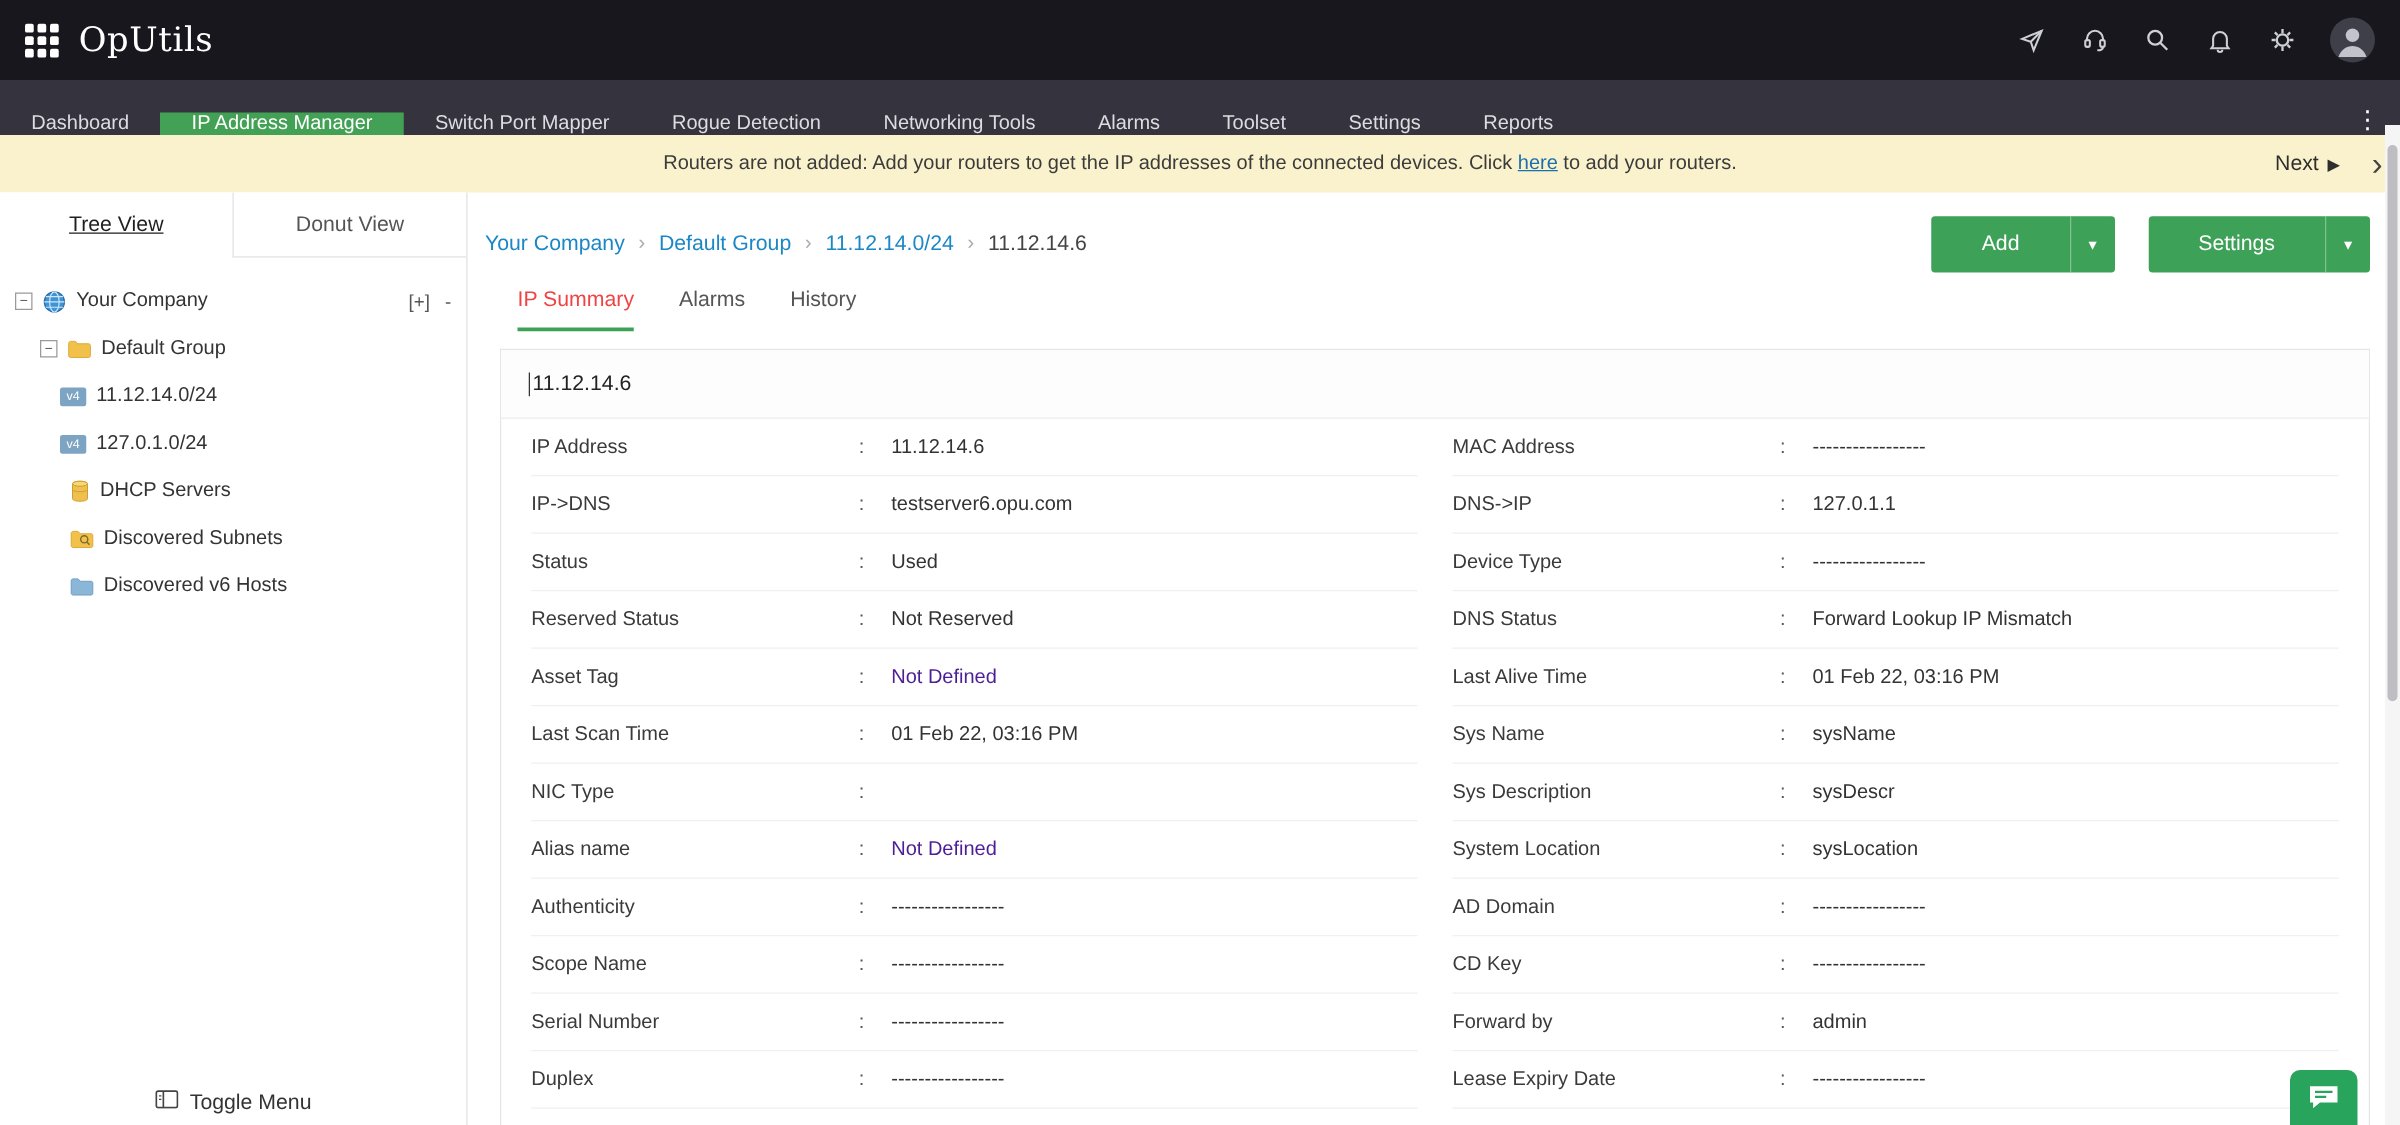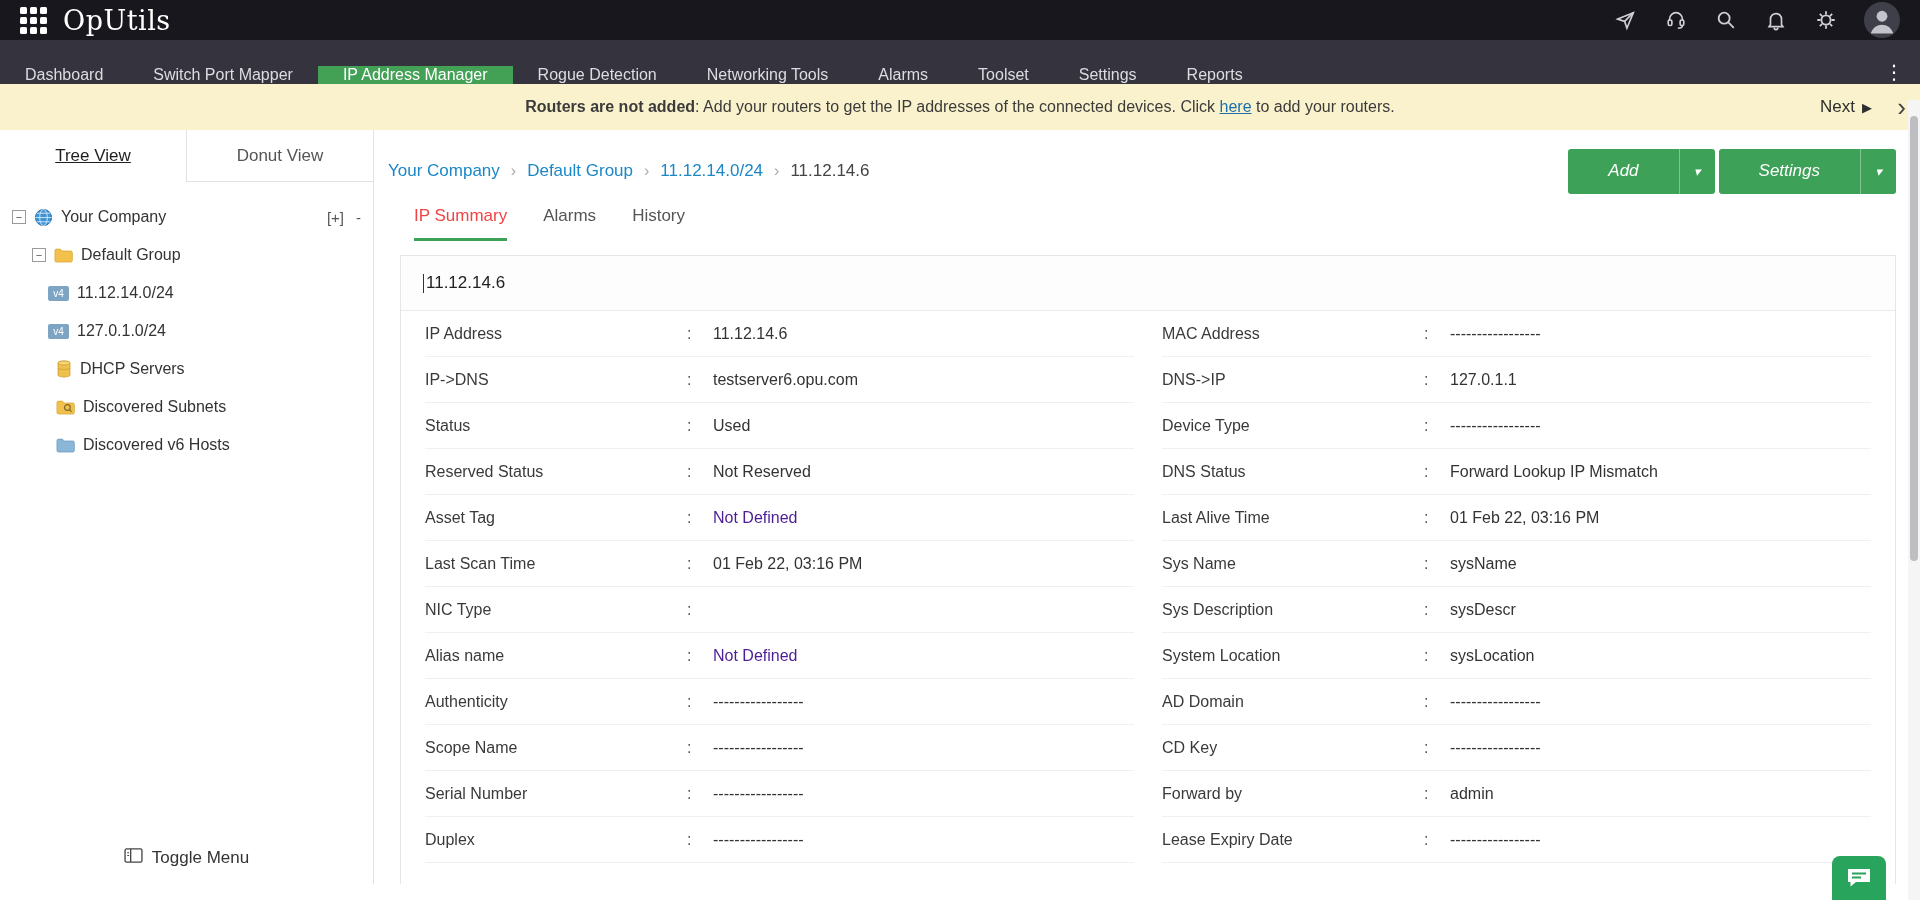--- a/index.html
+++ b/index.html
@@ -1,37 +1,37 @@
 <!DOCTYPE html>
 <html><head>
 <meta charset="utf-8">
 <style>
   * { box-sizing: border-box; margin: 0; padding: 0; }
   html,body { width:1920px; height:900px; overflow:hidden; }
   body { font-family:"Liberation Sans", sans-serif; background:#fff; position:relative; color:#333; }
 
   
-  .topbar { height:40px; background:#17171d; display:flex; align-items:center; justify-content:space-between; padding:0 20px; }
+  .topbar { height:64px; background:#17171d; display:flex; align-items:center; justify-content:space-between; padding:0 20px; }
   .topbar-left { display:flex; align-items:center; gap:16px; }
   .apps-grid { display:grid; grid-template-columns:repeat(3,7px); grid-gap:3px; cursor:pointer; }
   .apps-grid span { width:7px; height:7px; background:#fff; border-radius:1.5px; }
   .logo { color:#fff; font-size:27px; font-family:"DejaVu Serif", serif; letter-spacing:.5px; }
   .topbar-right { display:flex; align-items:center; gap:26px; }
   .tb-icon { width:24px; height:24px; display:flex; align-items:center; justify-content:center; cursor:pointer; }
   .avatar { width:36px; height:36px; border-radius:50%; background:#3f3f49; display:flex; align-items:center; justify-content:center; overflow:hidden; cursor:pointer; }
 
   
   .nav { height:44px; background:#35343e; display:flex; align-items:flex-end; color:#dcdce1; font-size:16px; }
   .nav-item { padding:0 25px; display:flex; align-items:center; cursor:pointer; white-space:nowrap; }
   .nav-item.active { background:#43a155; color:#fff; }
   .kebab { margin-left:auto; color:#fff; display:flex; align-items:center; padding:0 16px; font-size:20px; cursor:pointer; }
 
   
   .banner { height:46px; background:#faf2cc; position:relative; display:flex; align-items:center; justify-content:center; font-size:16px; color:#3b3b3b; }
-  .banner b { font-weight:bold; }
+  .banner b { font-weight:normal; }
   .banner a { color:#1b6fae; text-decoration:underline; cursor:pointer;margin-top:16px; }
   .banner-next { position:absolute; right:48px; display:flex; align-items:center; gap:7px; color:#2e2e2e; font-weight:500; font-size:17px; cursor:pointer; }
   .banner-next .arrow { font-size:13px; }
   .banner-chev { position:absolute; right:14px; font-size:26px; color:#444; line-height:1; cursor:pointer; }
 
   
   .content { display:flex; height:754px; }
   .sidebar { width:374px; border-right:1px solid #e2e2e2; position:relative; flex-shrink:0; background:#fff; }
   .main { flex:1; padding:0 24px 0 14px; overflow:hidden; }
 
@@ -52,21 +52,21 @@
   .root-controls { margin-left:auto; display:flex; align-items:center; gap:12px; color:#555; font-size:15px; }
   .root-controls span { cursor:pointer; }
   .toggle-menu { position:absolute; left:0; right:0; bottom:16px; display:flex; align-items:center; justify-content:center; gap:9px; font-size:17px; color:#333; cursor:pointer; }
 
   
   .crumb-row { display:flex; align-items:center; margin-top:18px; height:46px; }
   .breadcrumb { display:flex; align-items:center; gap:11px; font-size:17px; }
   .crumb { color:#1b87c6; cursor:pointer; }
   .crumb.current { color:#444; cursor:default; }
   .crumb-sep { color:#aaa; font-size:16px; }
-  .actions { margin-left:auto; display:flex; gap:4px;font-style:italic; }
+  .actions { margin-left:auto; display:flex; gap:27px; }
   .split-btn { display:flex; background:#3da158; color:#fff; border-radius:3px; height:45px; align-items:center; font-size:17px; overflow:hidden; }
   .split-main { padding:0 40px; height:100%; display:flex; align-items:center; cursor:pointer; }
   .split-caret { width:36px; height:100%; border-left:1px solid rgba(255,255,255,.35); display:flex; align-items:center; justify-content:center; font-size:13px; cursor:pointer; }
 
   
   .tabs-row { display:flex; gap:36px; margin-top:12px; padding-left:26px; font-size:17px; }
   .tab { padding-bottom:12px; color:#555; border-bottom:3px solid transparent; cursor:pointer; }
   .tab.active { color:#ef4444; border-bottom-color:#3da158; }
 
   
@@ -142,22 +142,22 @@
       <svg width="36" height="36" viewBox="0 0 24 24">
           <circle cx="12" cy="9.5" r="3.6" fill="#c3c3cb"></circle>
           <path d="M4.5 21c1.5-4 4.2-5.8 7.5-5.8s6 1.8 7.5 5.8z" fill="#c3c3cb"></path>
         </svg>
     </span>
   </div>
 </header>
 
 <nav class="nav">
   <div class="nav-item">Dashboard</div>
+  <div class="nav-item active">IP Address Manager</div>
   <div class="nav-item">Switch Port Mapper</div>
-  <div class="nav-item active">IP Address Manager</div>
   <div class="nav-item">Rogue Detection</div>
   <div class="nav-item">Networking Tools</div>
   <div class="nav-item">Alarms</div>
   <div class="nav-item">Toolset</div>
   <div class="nav-item">Settings</div>
   <div class="nav-item">Reports</div>
   <div class="kebab">⋮</div>
 </nav>
 
 <div class="banner">

